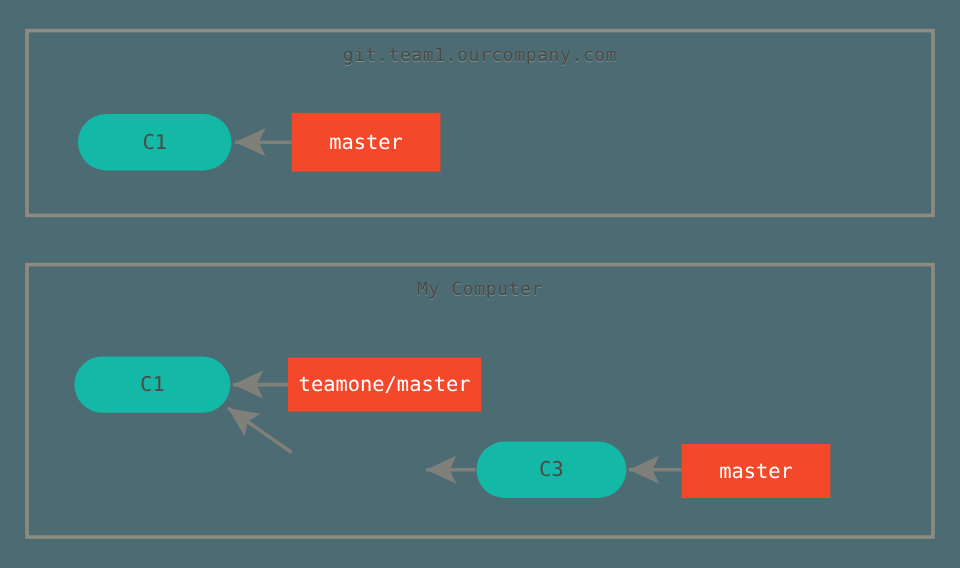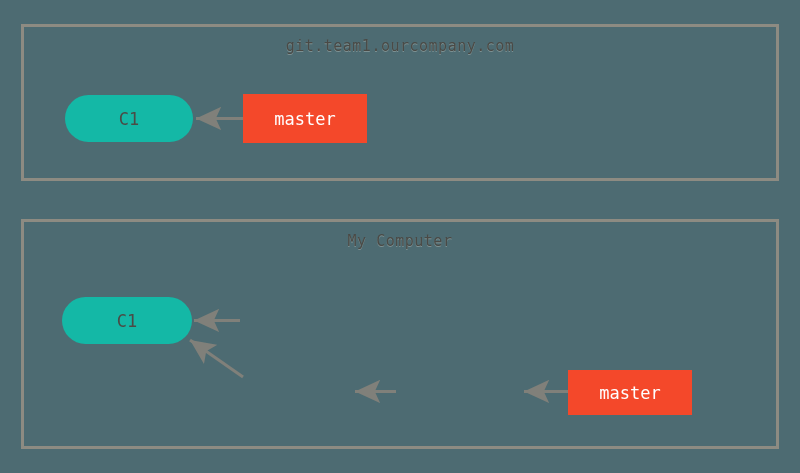--- a/index.html
+++ b/index.html
@@ -95,18 +95,20 @@
   <div class="panel" style="left:21px; top:219px; width:758px; height:230px;">
     <div class="panel-title">My Computer</div>
   </div>
 
   <div class="commit" style="left:65px; top:95px; width:128px; height:47px;">C1</div>
 
   <div class="branch" style="left:243px; top:94px; width:124px; height:49px;">master</div>
 
   <div class="commit" style="left:62px; top:297px; width:130px; height:47px;">C1</div>
 
+  <div class="branch" style="left:240px; top:298px; width:161px; height:45px;">teamone/master</div>
 
 
+  <div class="commit" style="left:397px; top:368px; width:125px; height:47px;">C3</div>
 
   <div class="branch" style="left:568px; top:370px; width:124px; height:45px;">master</div>
 
 </div>
 
 </body></html>

